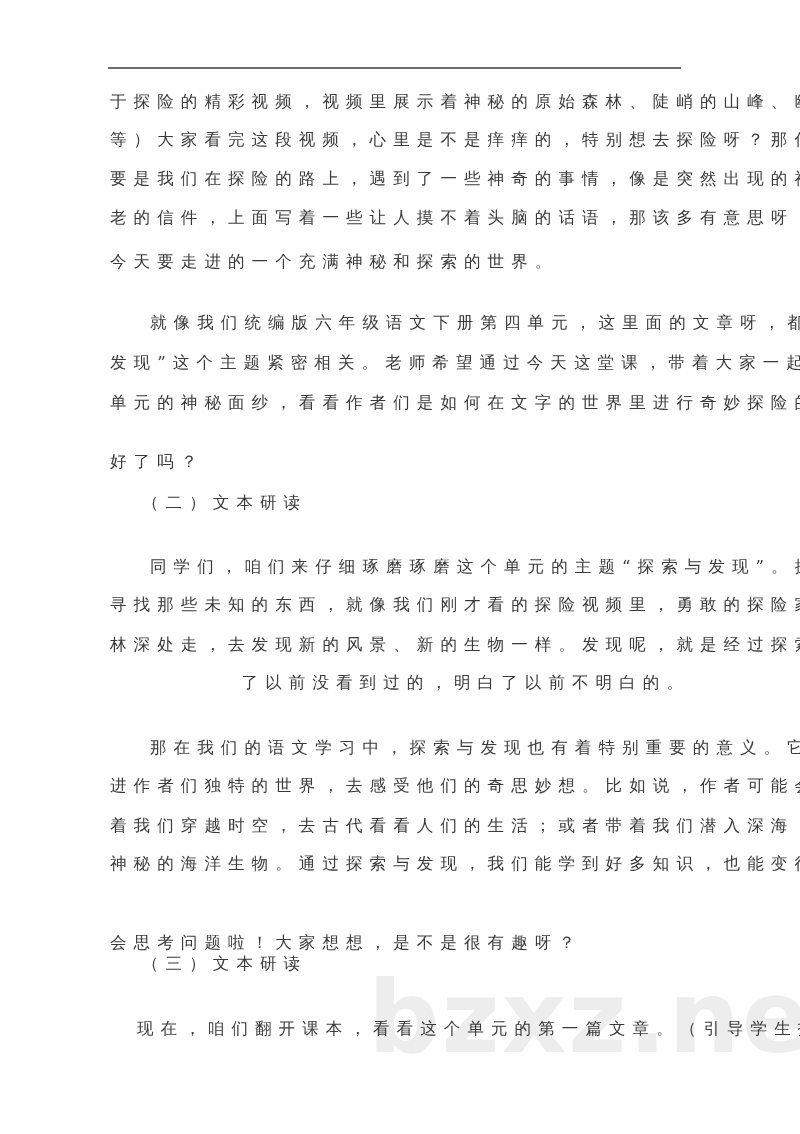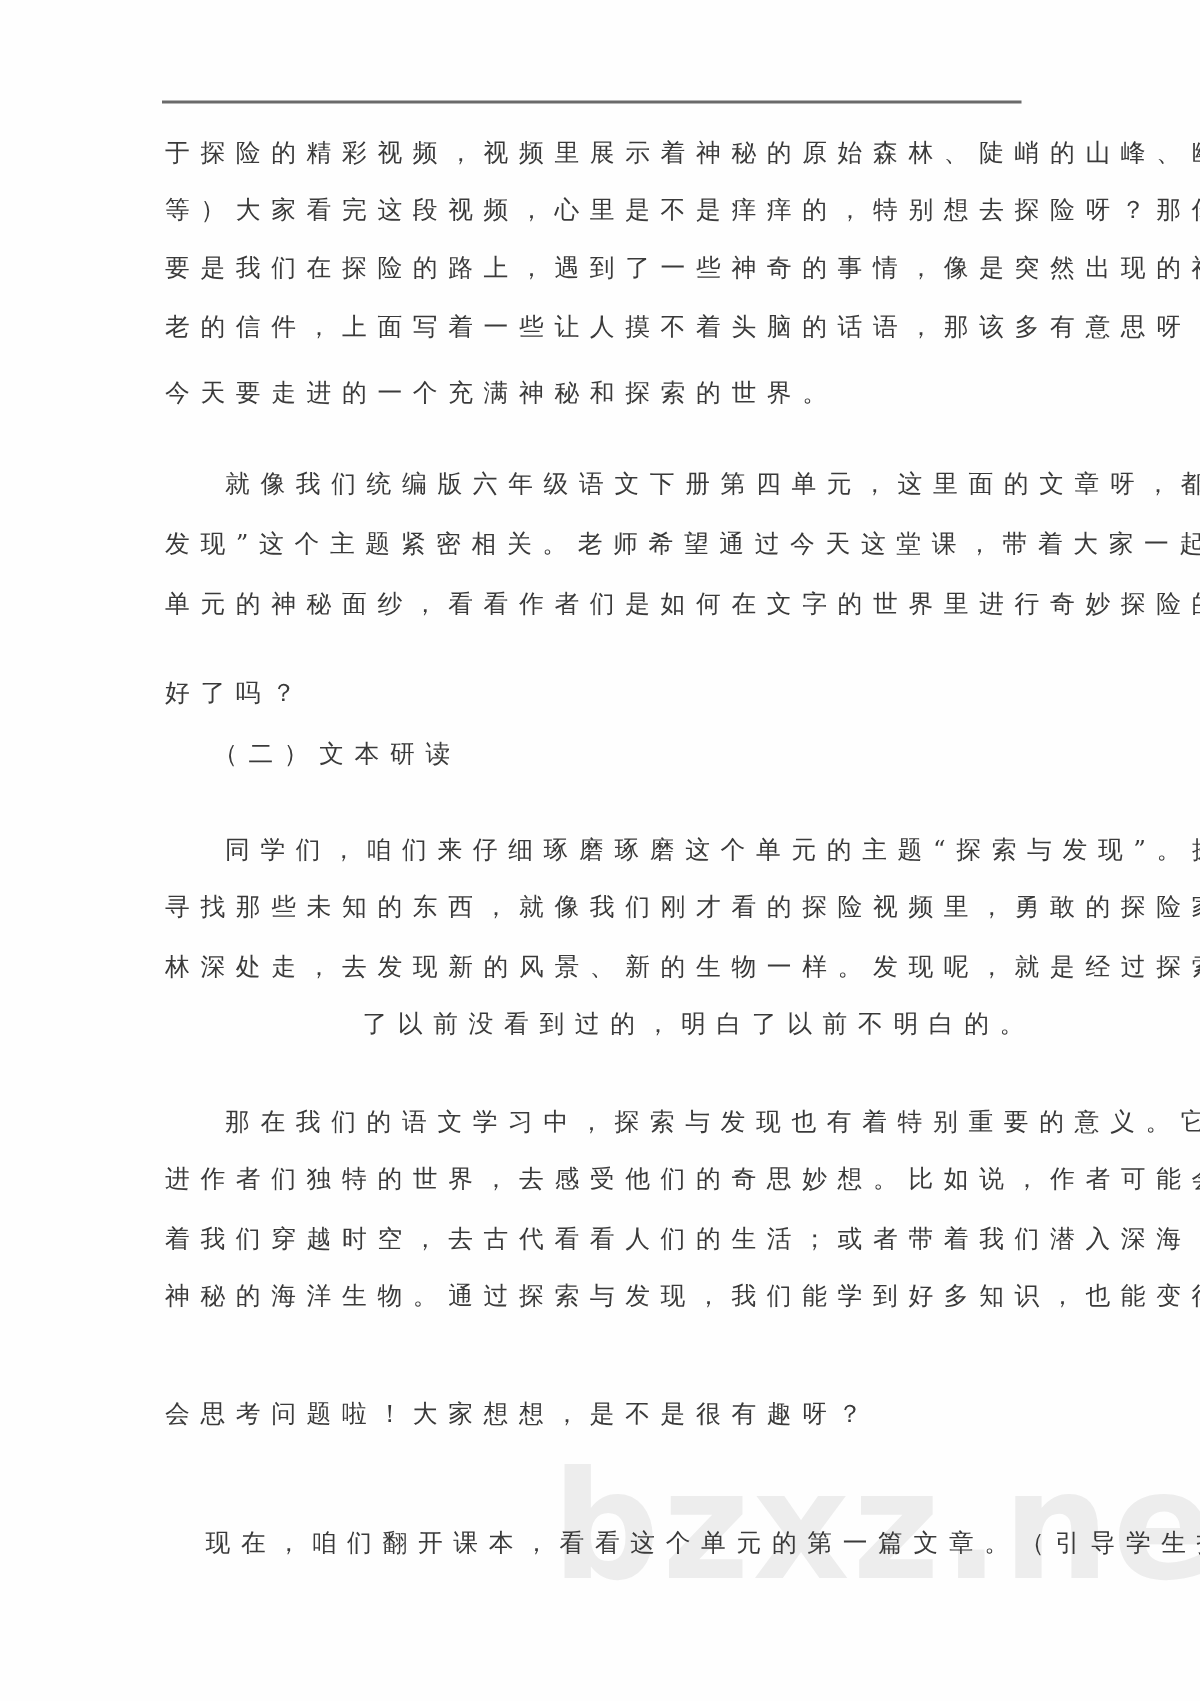--- a/index.html
+++ b/index.html
@@ -49,18 +49,19 @@
     </div>
 
     <div>
       <div class="line indent" style="top:738px;">那在我们的语文学习中，探索与发现也有着特别重要的意义。它能让我们走</div>
       <div class="line" style="top:776px;">进作者们独特的世界，去感受他们的奇思妙想。比如说，作者可能会通过文字带</div>
       <div class="line" style="top:816px;">着我们穿越时空，去古代看看人们的生活；或者带着我们潜入深海，去瞧瞧那些</div>
       <div class="line" style="top:854px;">神秘的海洋生物。通过探索与发现，我们能学到好多知识，也能变得更聪明，更</div>
       <div class="line" style="top:893px;margin-top:40px;">会思考问题啦！大家想想，是不是很有趣呀？</div>
     </div>
 
+    <div class="line heading-indent" style="top:954px;">（三）文本研读</div>
 
     <div>
       <div class="line" style="top:1019px; left:137px;">现在，咱们翻开课本，看看这个单元的第一篇文章。（引导学生打开课本，</div>
     </div>
   </div>
 </div>
 
 </body></html>

